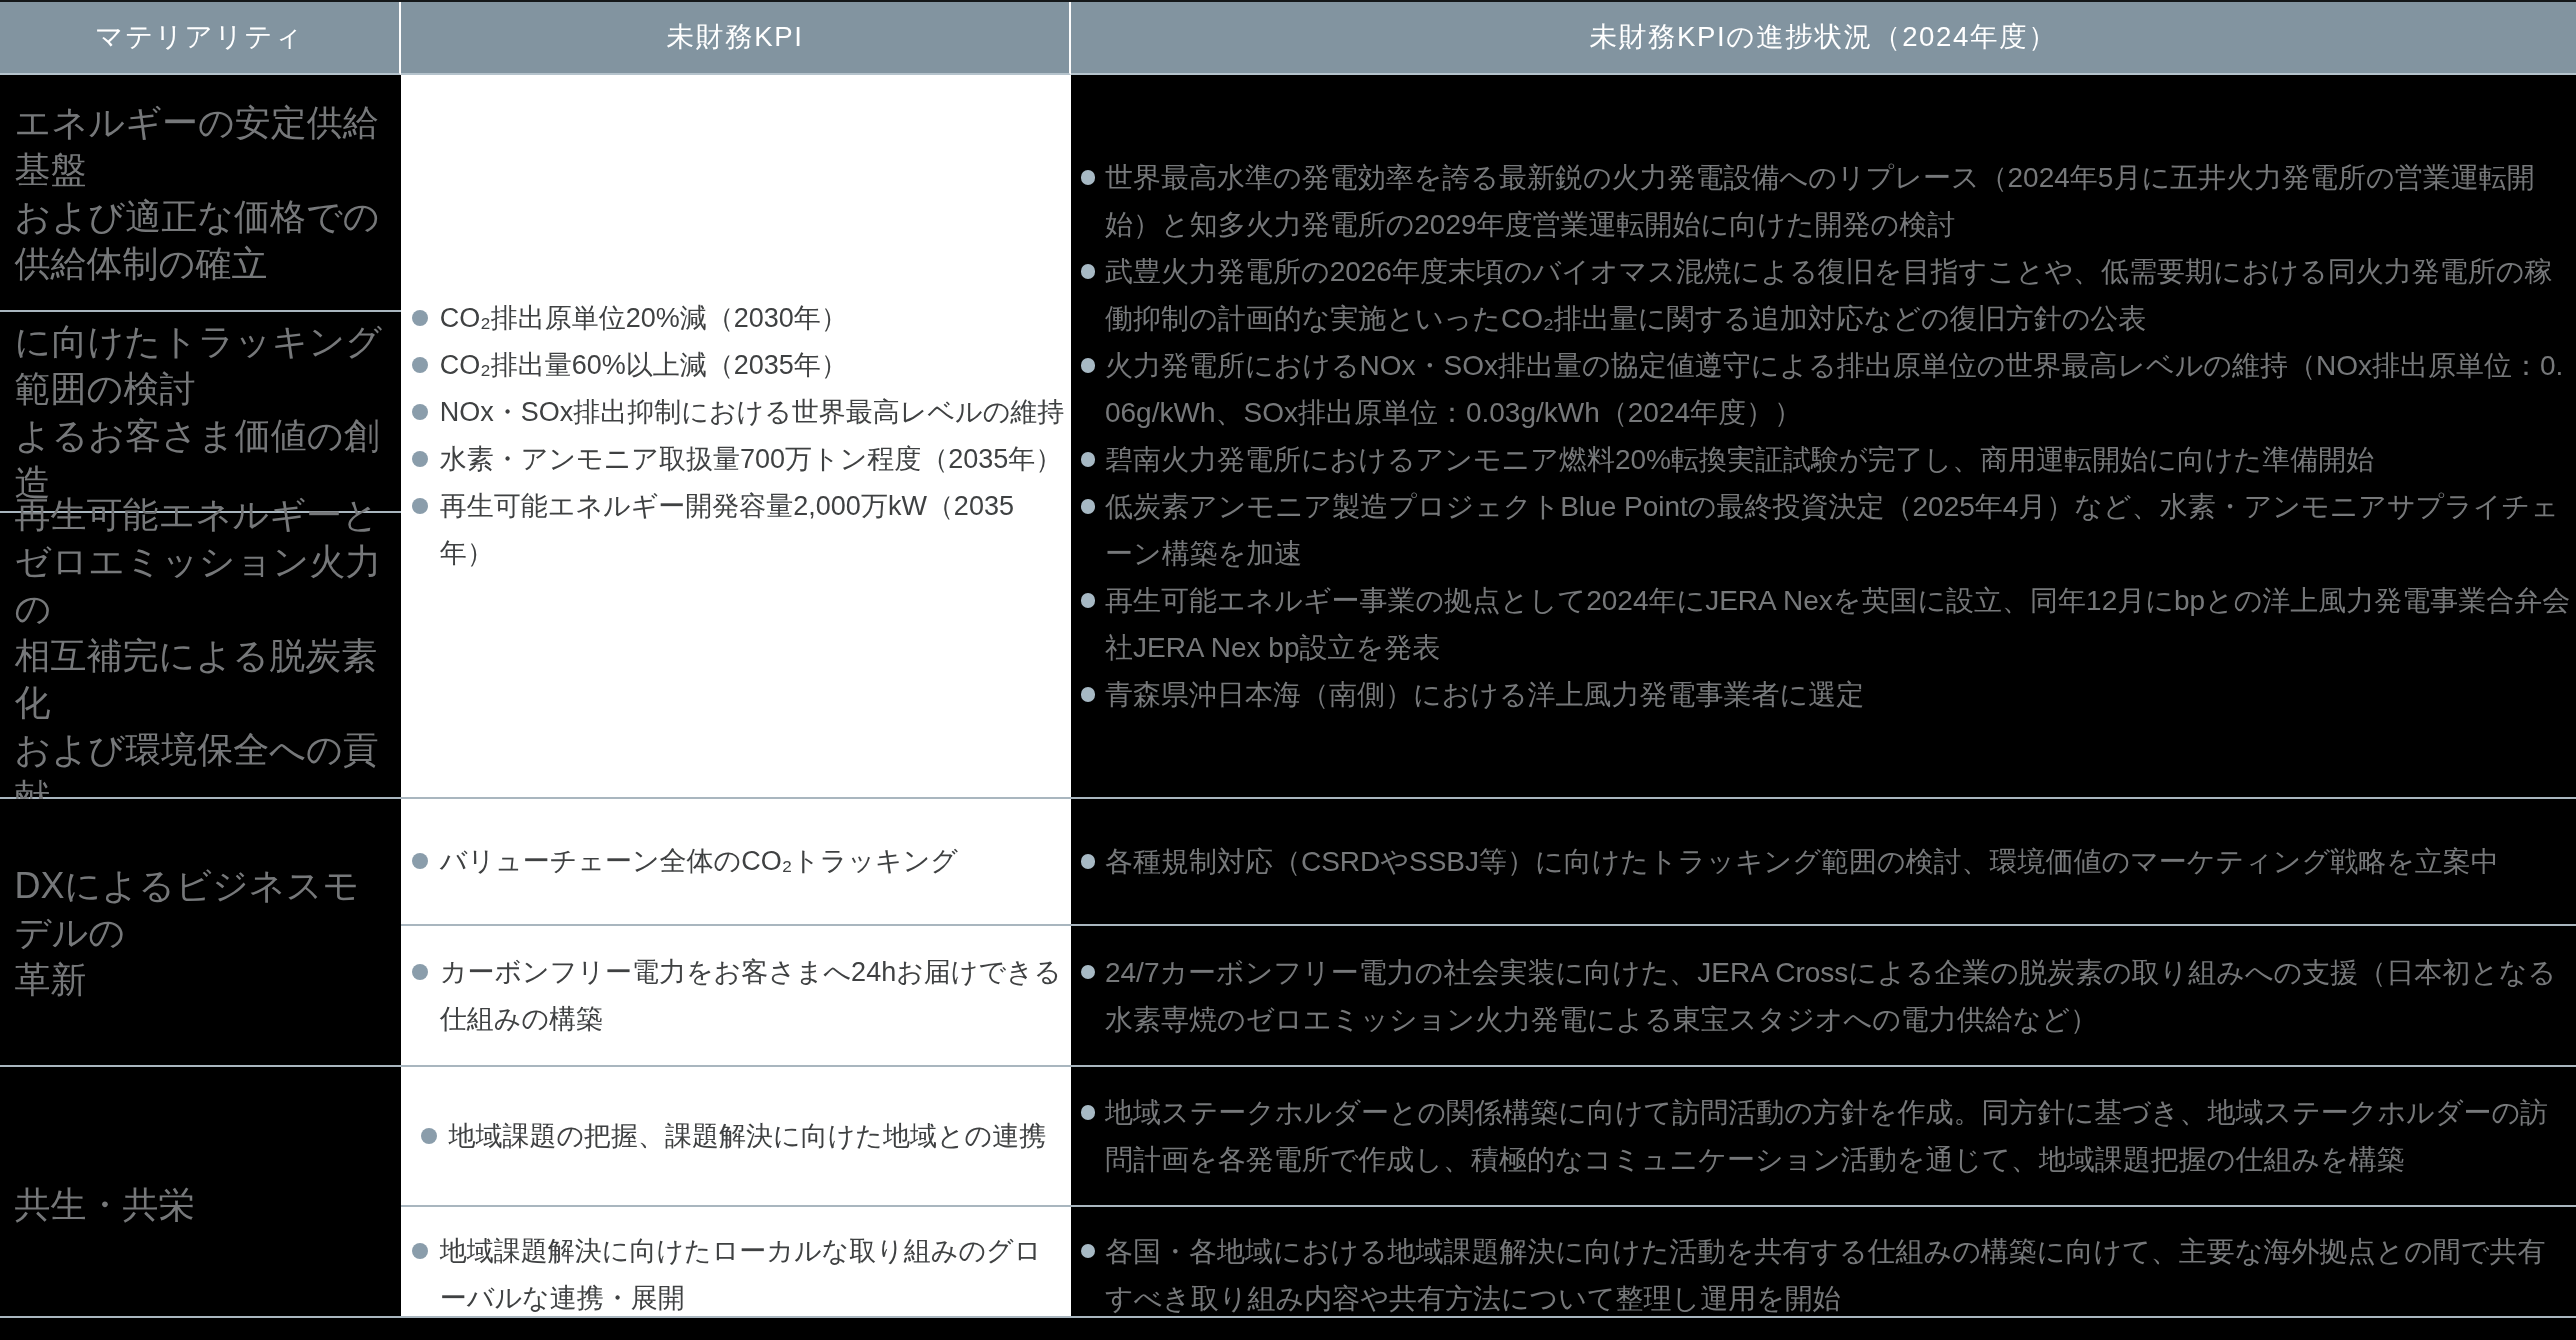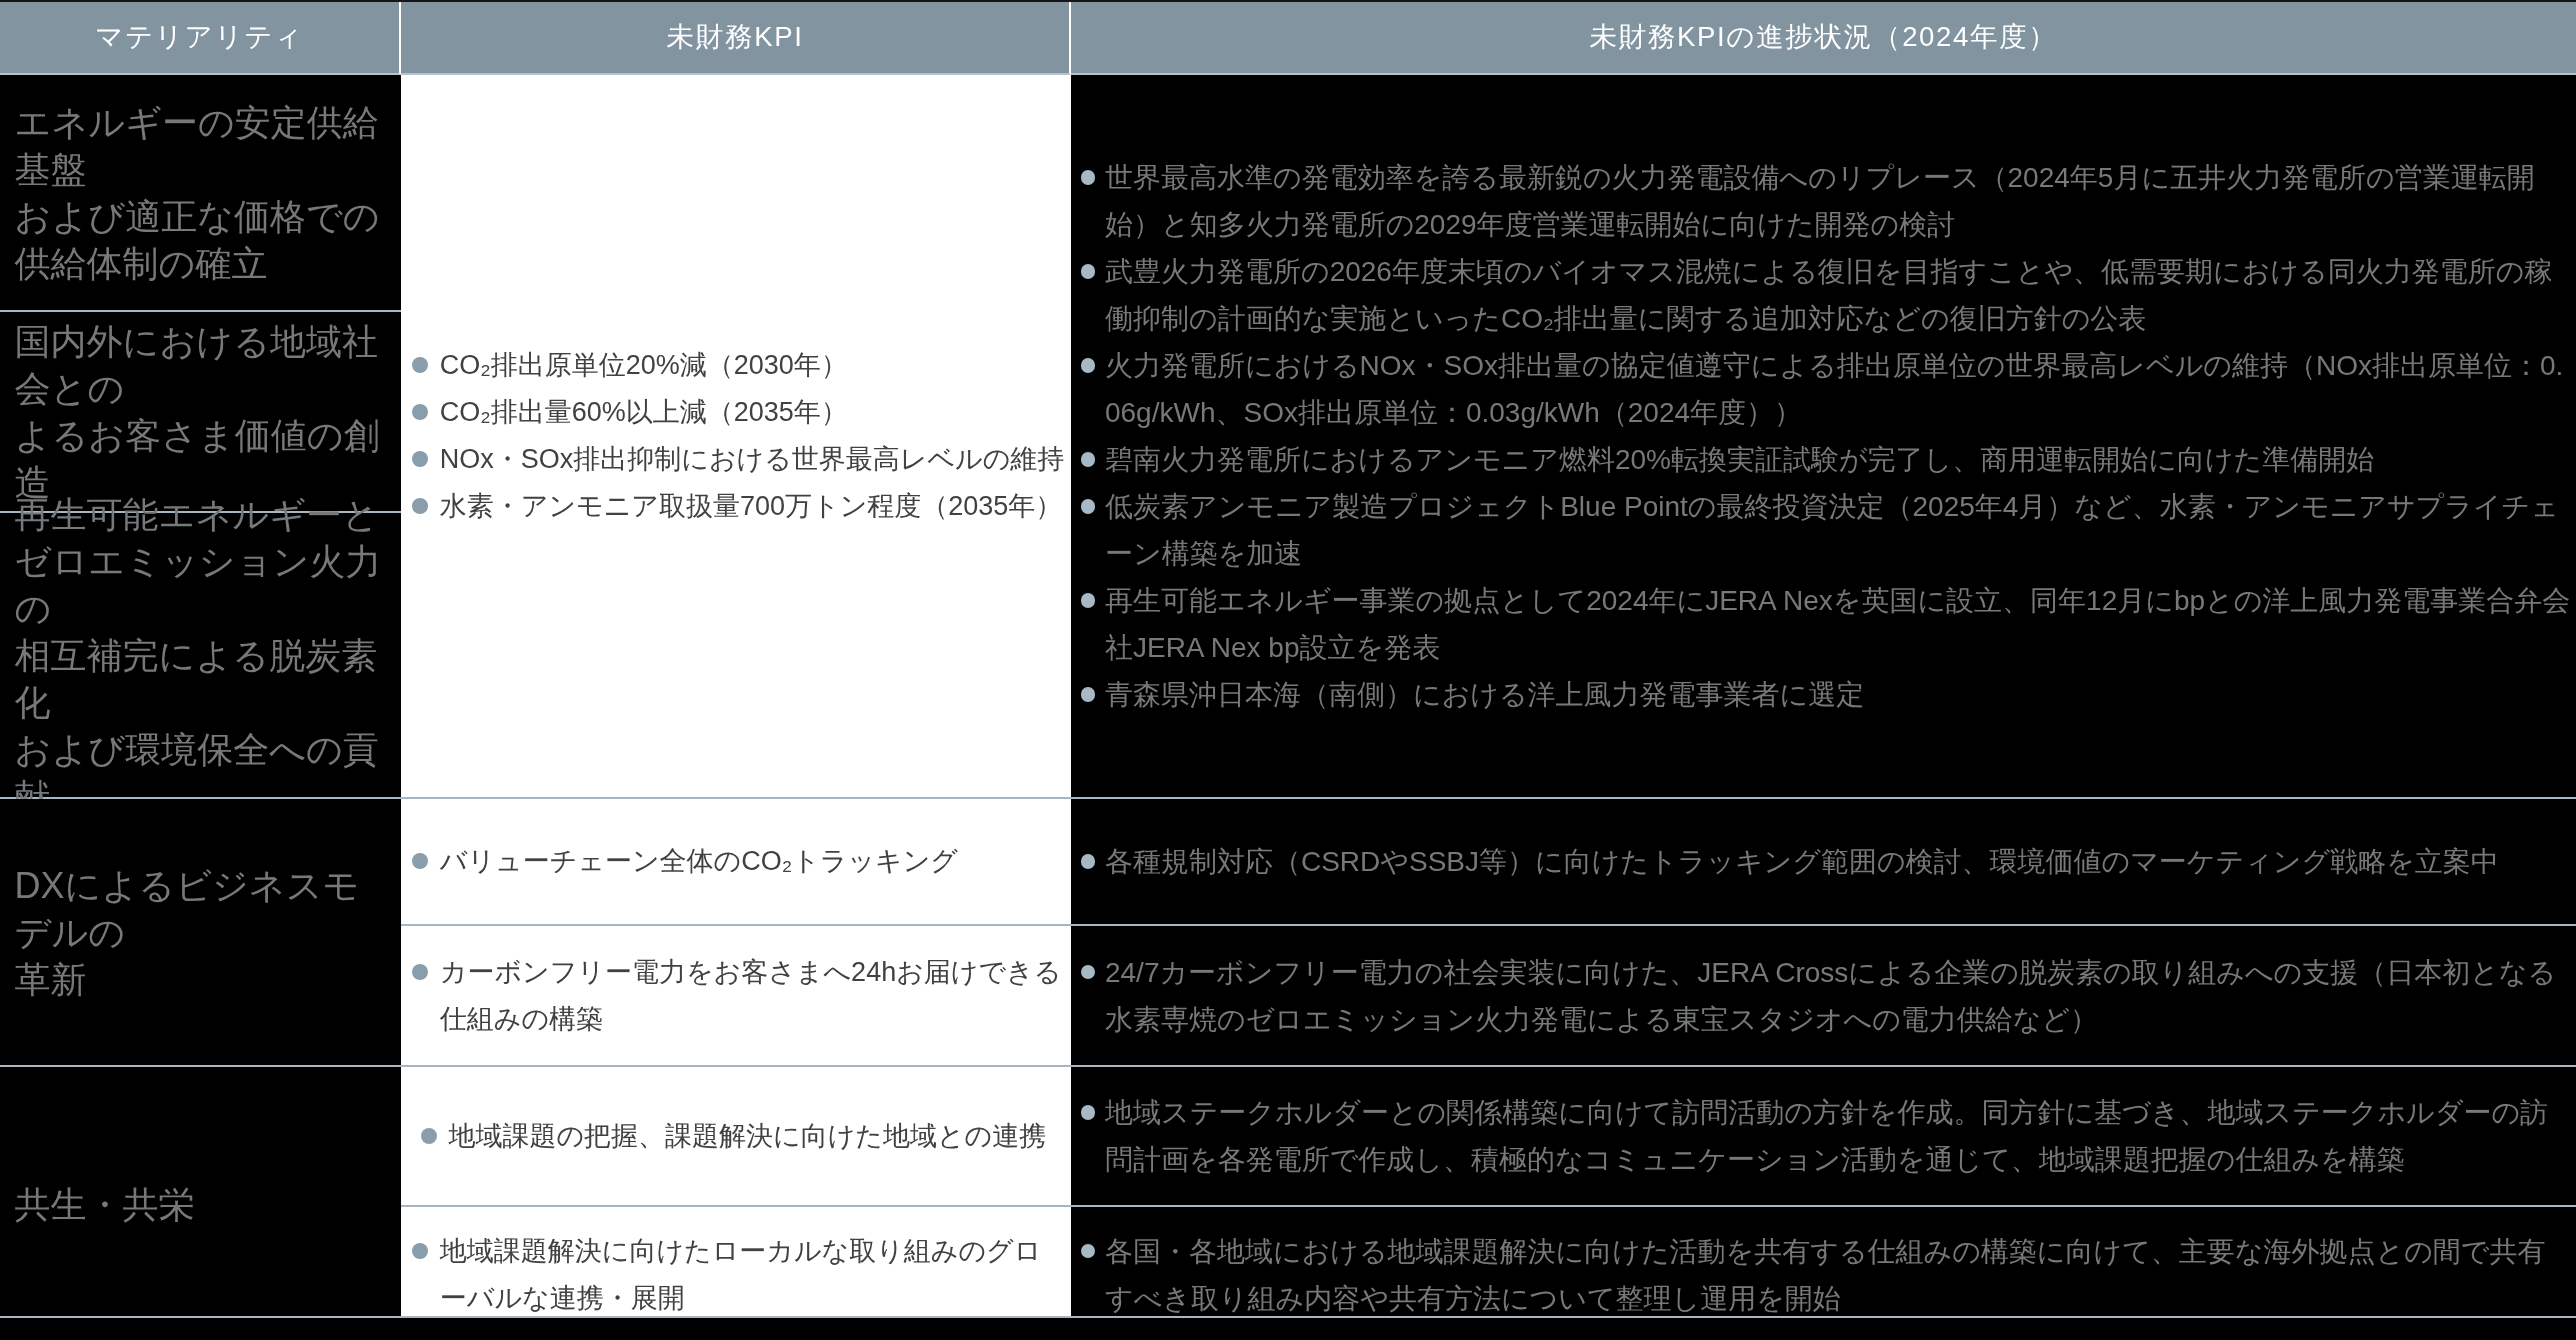--- a/index.html
+++ b/index.html
@@ -91,21 +91,21 @@
   <div class="hcell" id="h3">
     <span>未財務KPIの進捗状況（2024年度）</span>
   </div>
 
   <div class="cell mat divb" id="mat1">
     <div>エネルギーの安定供給基盤</div>
     <div>および適正な価格での</div>
     <div>供給体制の確立</div>
   </div>
   <div class="cell mat divb" id="mat2">
-    <div>国内外における地域社会との</div>
+    <div>に向けたトラッキング範囲の検討</div>
     <div>よるお客さま価値の創造</div>
   </div>
   <div class="cell mat divb" id="mat3">
     <div>再生可能エネルギーと</div>
     <div>ゼロエミッション火力の</div>
     <div>相互補完による脱炭素化</div>
     <div>および環境保全への貢献</div>
   </div>
   <div class="cell mat divb" id="mat4">
     <div>DXによるビジネスモデルの</div>
@@ -126,20 +126,24 @@
           <span class="li-text">CO₂排出量60%以上減（2035年）</span>
         </li>
       <li>
           <span class="dot"></span>
           <span class="li-text">NOx・SOx排出抑制における世界最高レベルの維持</span>
         </li>
       <li>
           <span class="dot"></span>
           <span class="li-text">水素・アンモニア取扱量700万トン程度（2035年）</span>
         </li>
+      <li>
+          <span class="dot"></span>
+          <span class="li-text">再生可能エネルギー開発容量2,000万kW（2035年）</span>
+        </li>
     </ul>
   </div>
   <div class="cell kpi divb" id="kpiT">
     <ul>
       <li>
           <span class="dot"></span>
           <span class="li-text">バリューチェーン全体のCO₂トラッキング</span>
         </li>
     </ul>
   </div>

